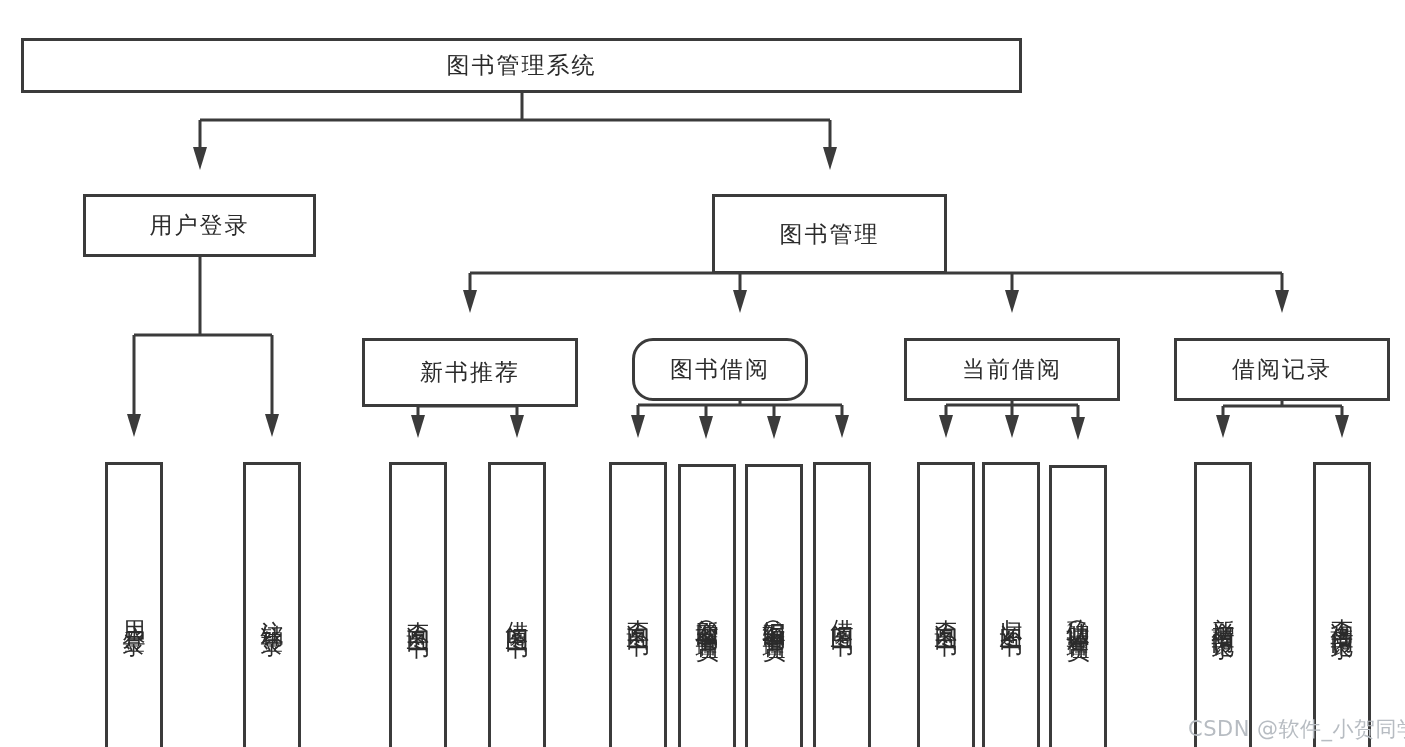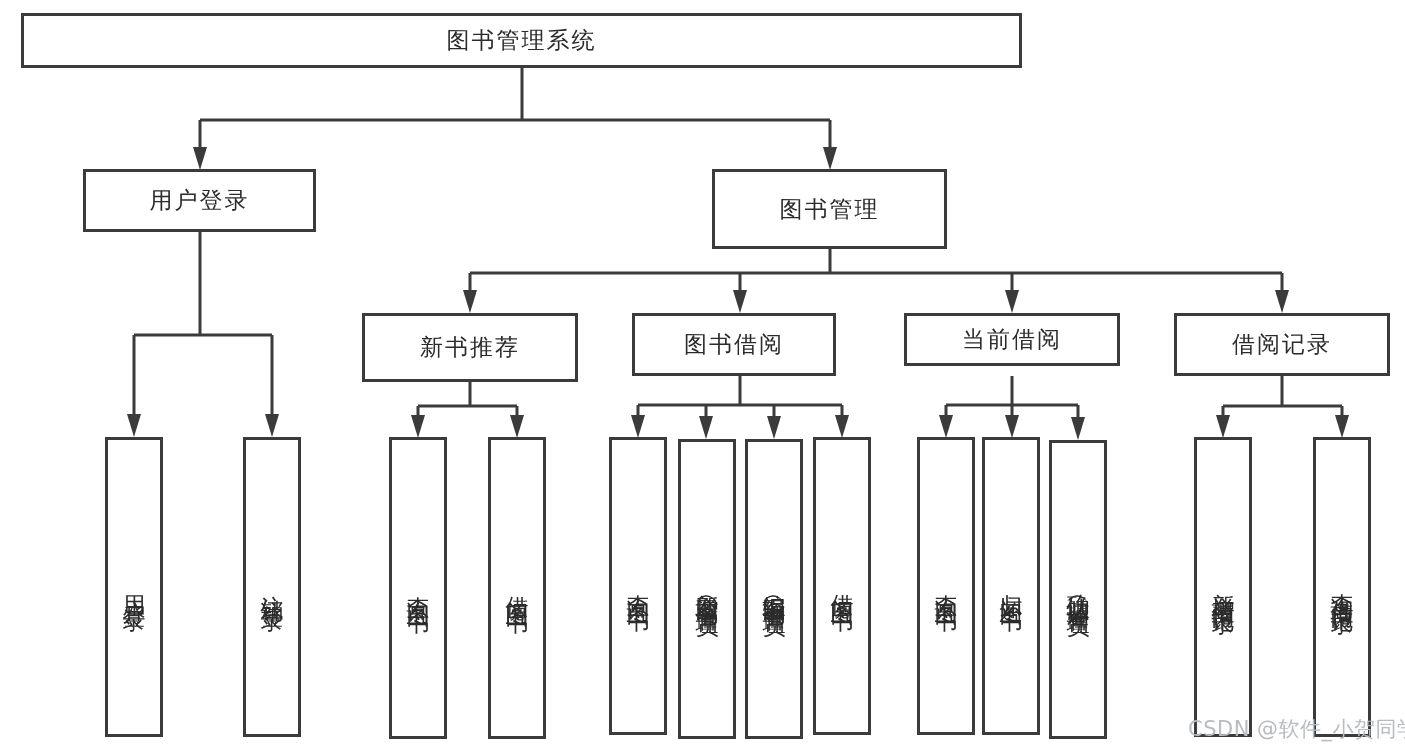--- a/index.html
+++ b/index.html
@@ -24,40 +24,41 @@
   }
   .node {
     position: absolute;
     box-sizing: border-box;
     border: 3px solid #3b3b3b;
     background: #ffffff;
     display: flex;
     align-items: center;
     justify-content: center;
     color: #2b2b2b;
+    margin-top: 25px;
   }
   .hbox {
     font-size: 23px;
     letter-spacing: 2px;
     white-space: nowrap;
   }
   .vbox {
     writing-mode: vertical-rl;
     font-size: 23px;
     letter-spacing: 5px;
     line-height: 1;
     text-align: center;
   }
   
   .n-root  { left: 21px;   top: 13px;  width: 1001px; height: 55px; }
   .n-login { left: 83px;   top: 169px; width: 233px;  height: 63px; }
   .n-mgmt  { left: 712px;  top: 169px; width: 235px;  height: 80px; }
   .n-new   { left: 362px;  top: 313px; width: 216px;  height: 69px; }
-  .n-borr  { left: 632px;  top: 313px; width: 204px;  height: 63px; }
-  .n-curr  { left: 904px;  top: 313px; width: 216px;  height: 53px; }
+  .n-borr  { left: 632px;  top: 313px; width: 176px;  height: 63px; border-radius: 21px; }
+  .n-curr  { left: 904px;  top: 313px; width: 216px;  height: 63px; }
   .n-rec   { left: 1174px; top: 313px; width: 216px;  height: 63px; }
   
   .l1  { left: 105px;  top: 437px; width: 58px; height: 300px; }
   .l2  { left: 243px;  top: 437px; width: 58px; height: 300px; }
   .l3  { left: 389px;  top: 437px; width: 58px; height: 302px; }
   .l4  { left: 488px;  top: 437px; width: 58px; height: 302px; }
   .l5  { left: 609px;  top: 437px; width: 58px; height: 298px; }
   .l6  { left: 678px;  top: 439px; width: 58px; height: 300px; letter-spacing: 3px; }
   .l7  { left: 745px;  top: 439px; width: 58px; height: 300px; letter-spacing: 3px; }
   .l8  { left: 813px;  top: 437px; width: 58px; height: 298px; }

